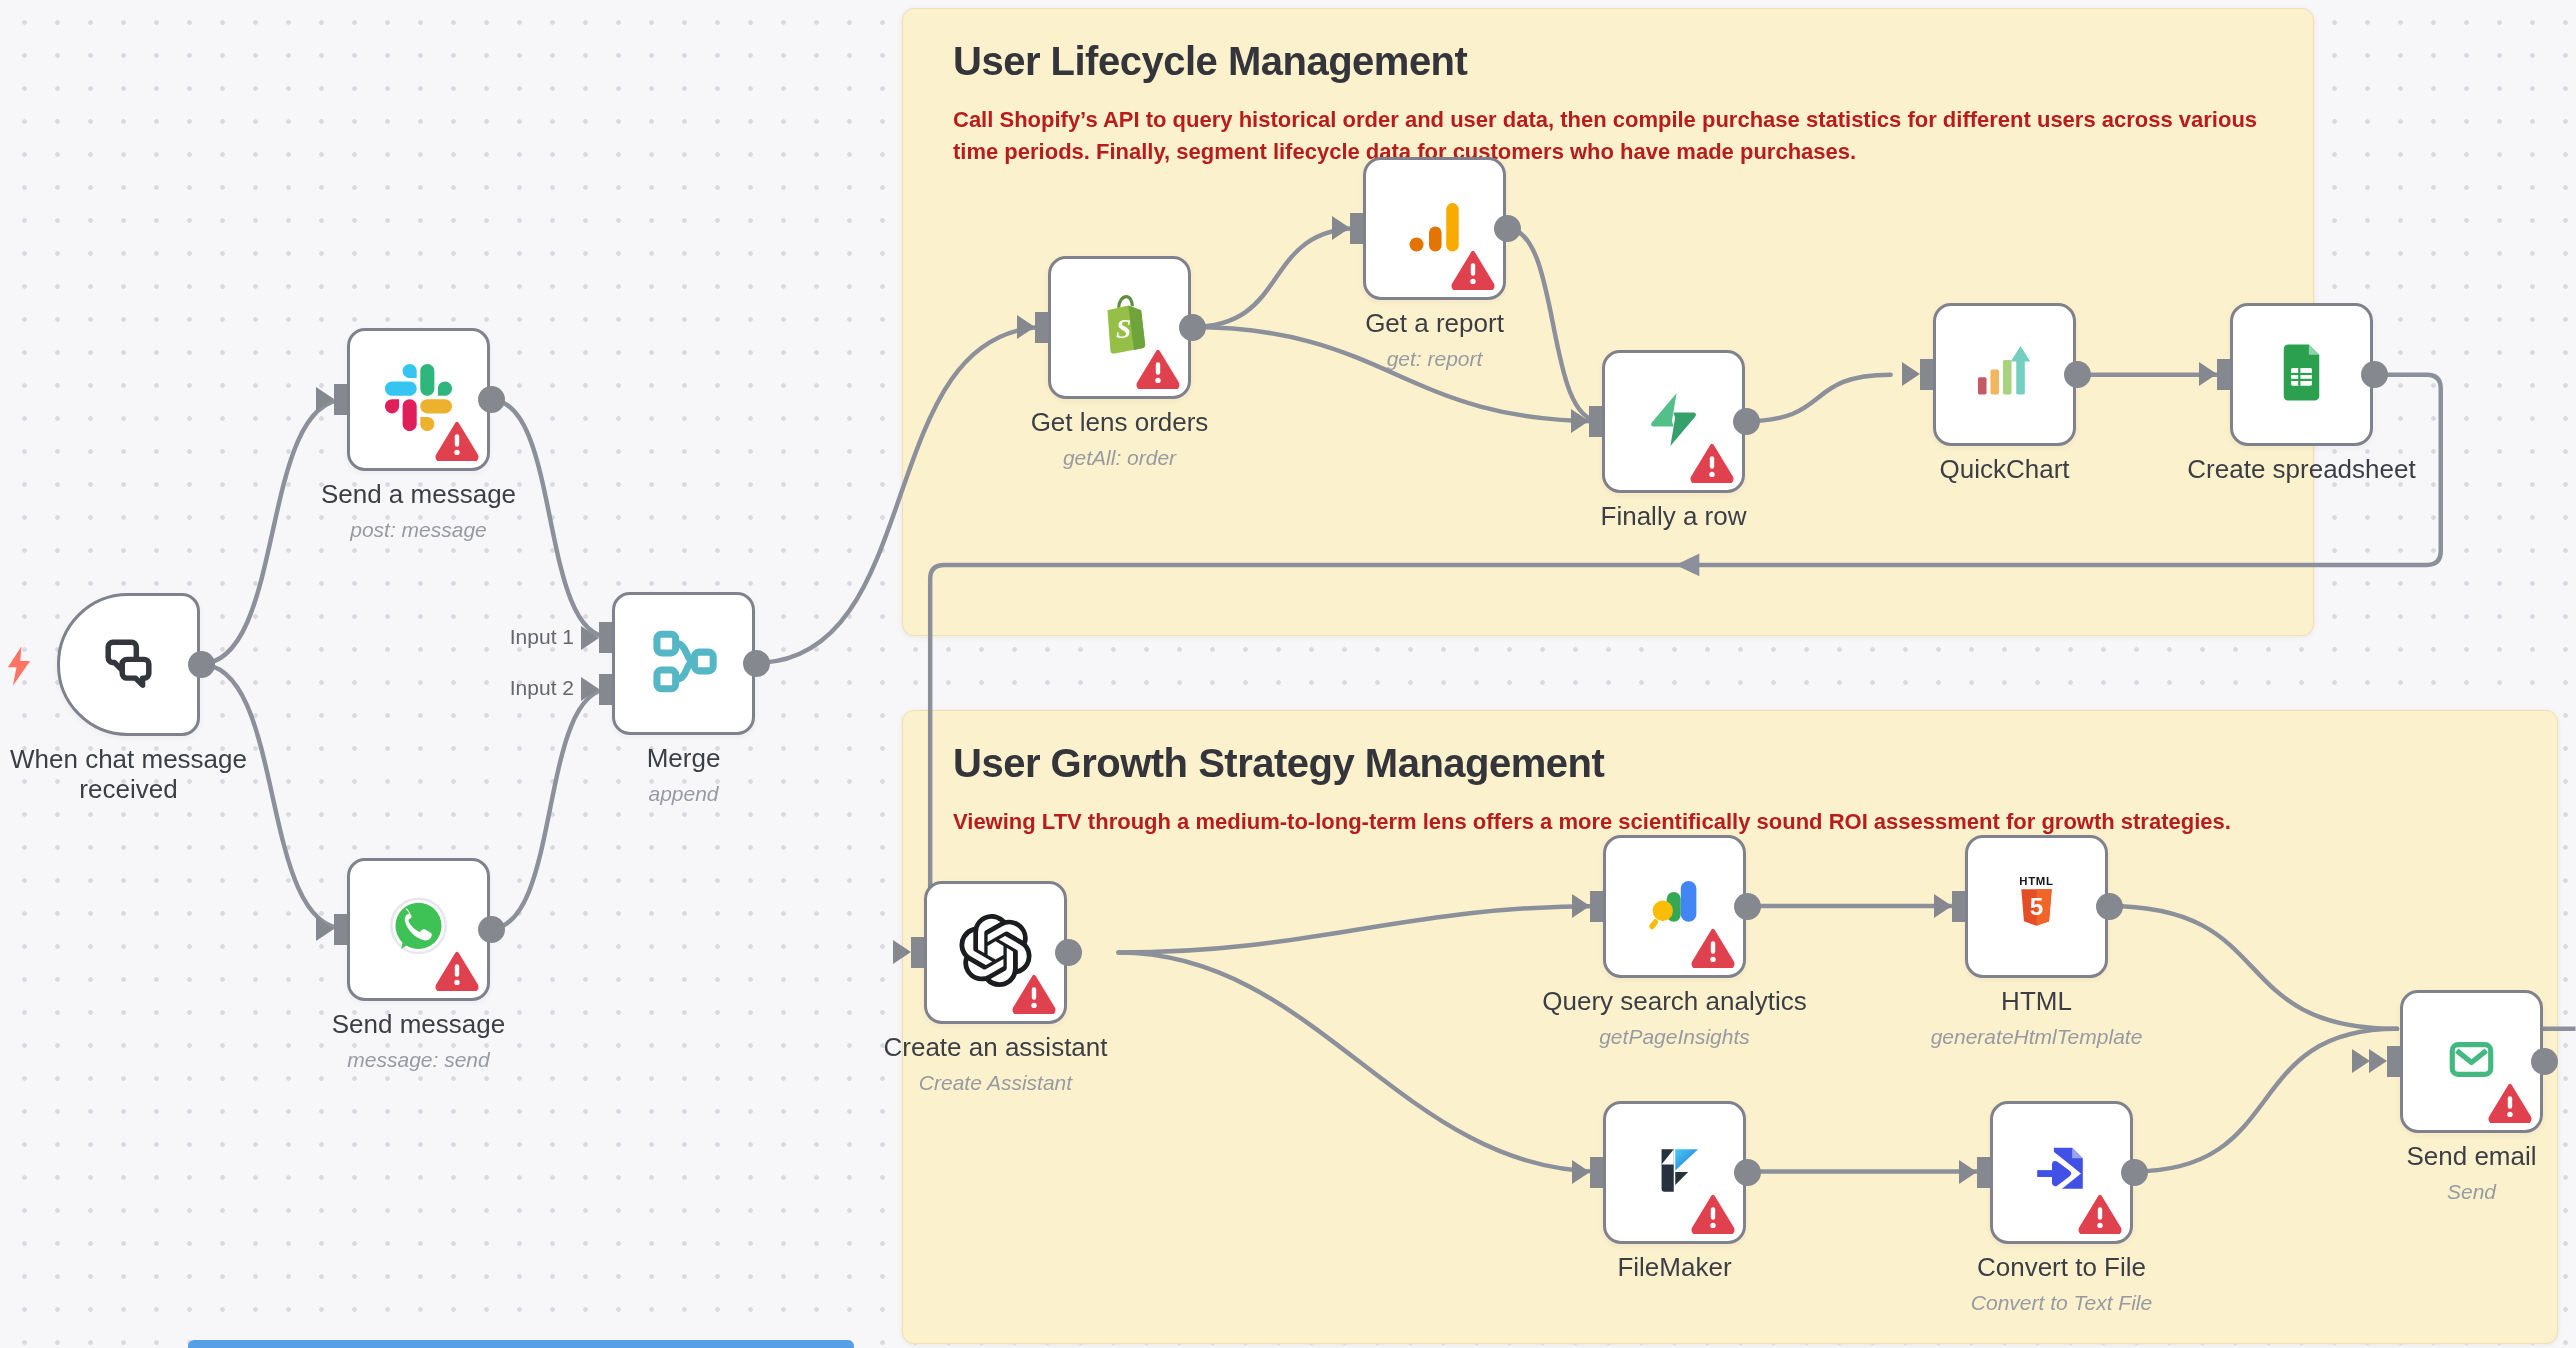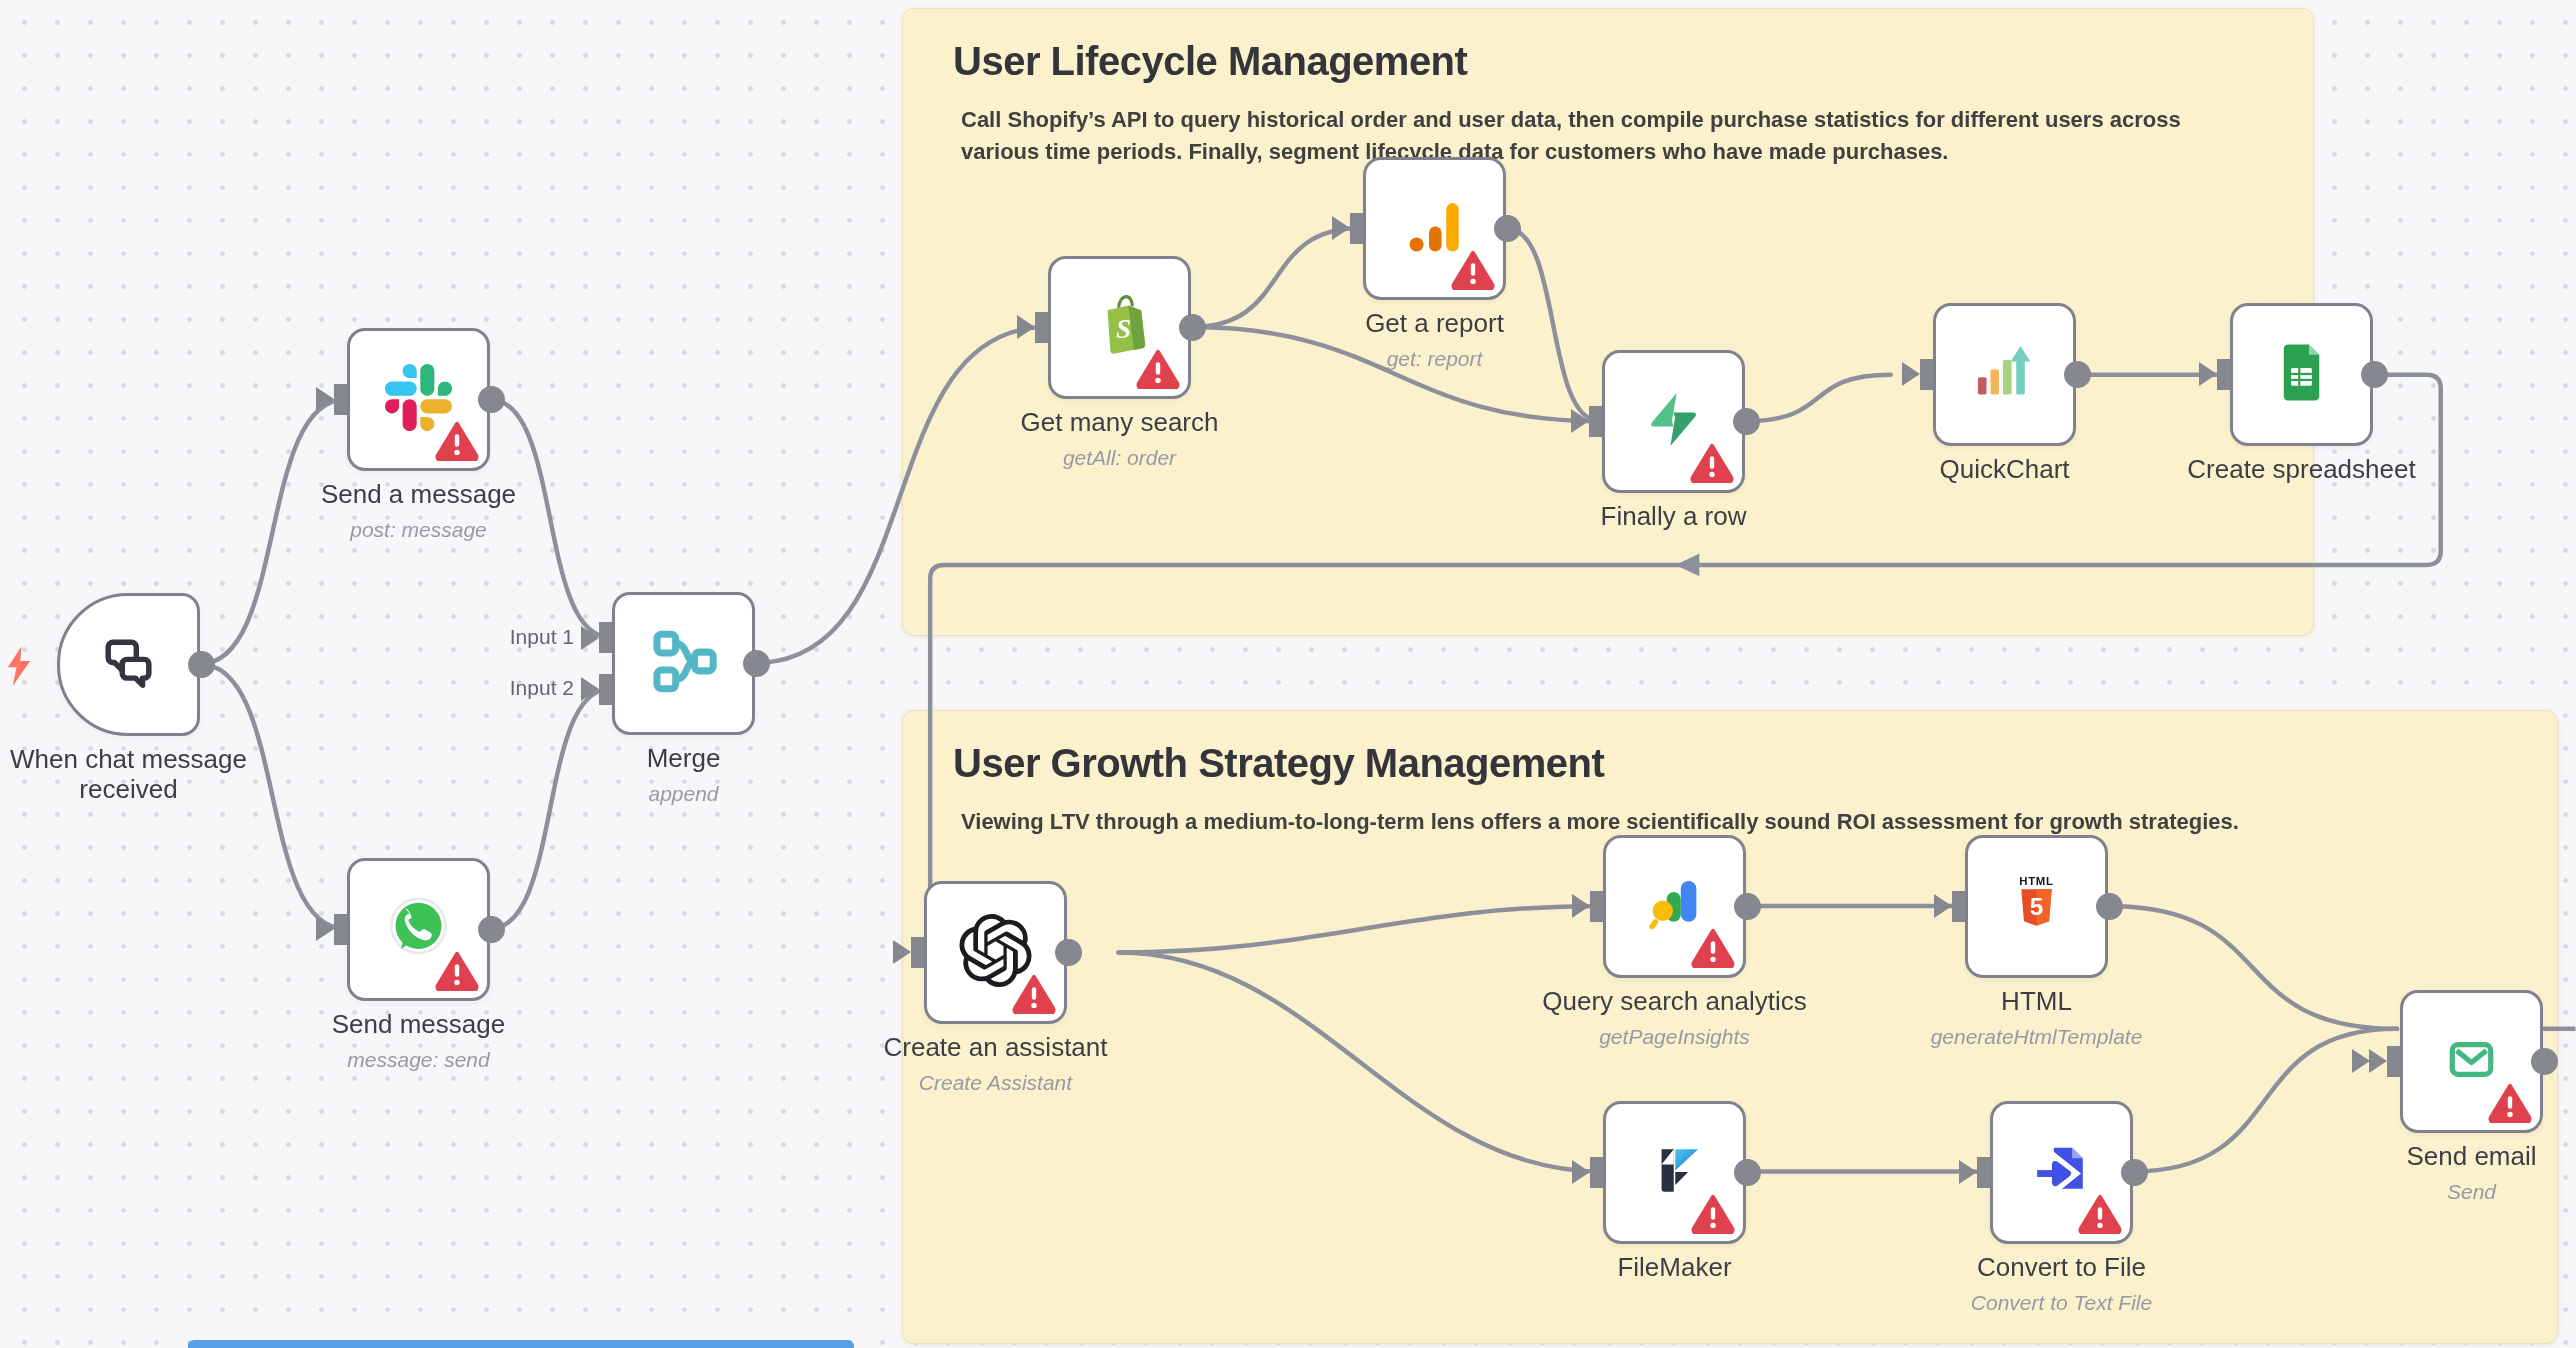--- a/index.html
+++ b/index.html
@@ -4,21 +4,21 @@
 <style>
   html,body{margin:0;padding:0;}
   body{font-family:"Liberation Sans","DejaVu Sans",sans-serif;}
   #canvas{position:relative;width:2576px;height:1348px;overflow:hidden;
     background-color:#f7f7fa;
     background-image:radial-gradient(circle,#d9d9e1 2.2px,transparent 2.3px);
     background-size:33px 33px;background-position:8px 6px;}
   .sticky{position:absolute;background:#fcf1cd;border:1px solid #eee0b3;border-radius:12px;
     box-shadow:0 1px 5px rgba(160,140,60,.15);padding:30px 50px;box-sizing:border-box;z-index:1;}
   .sticky h1{margin:0 0 20px;font-size:40px;font-weight:600;color:#33353a;letter-spacing:-0.5px;}
-  .sticky p{margin:8px;font-size:22px;font-weight:600;color:#404040;line-height:1.45;max-width:1552px;}
+  .sticky p{margin:0;font-size:22px;font-weight:600;color:#b91c1c;line-height:1.45;max-width:1552px;}
   #edges{position:absolute;left:0;top:0;z-index:2;pointer-events:none;}
   #edges path,#edges polygon{pointer-events:auto;}
   .blue-strip{position:absolute;z-index:1;border-radius:6px 6px 0 0;}
   .node{position:absolute;width:143px;height:143px;z-index:3;}
   .node-box{position:relative;width:100%;height:100%;background:#fff;border:3px solid #7f828c;
     border-radius:18px;box-sizing:border-box;display:flex;align-items:center;justify-content:center;
     box-shadow:0 2px 6px rgba(40,40,60,.05);}
   .node-box.trigger{border-radius:71px 18px 18px 71px;}
   .warn{position:absolute;right:7px;bottom:7px;width:46px;height:42px;}
   .node-label{position:absolute;top:152px;left:50%;transform:translateX(-50%);width:436px;
@@ -155,21 +155,21 @@
             </svg></span>
     <svg class="warn" viewBox="0 0 48 44">
   <path d="M24 5 L44 38 a3.5 3.5 0 0 1-3 5.3 H7 a3.5 3.5 0 0 1-3-5.3 Z" fill="#e0414e" stroke="#e0414e" stroke-width="4" stroke-linejoin="round"></path>
   <rect x="21.7" y="16" width="4.6" height="13" rx="2.3" fill="#fff"></rect>
   <circle cx="24" cy="35" r="2.8" fill="#fff"></circle>
           </svg>
         </div>
         <div class="port-dot"></div>
         <div class="port-rect" style="top:56px"></div>
           <div class="port-arrow" style="top:59px"></div>
-        <div class="node-label ">Get many search</div>
+        <div class="node-label ">Get lens orders</div>
         <div class="node-subtitle">getAll: order</div>
       </div>
       <div class="node" style="left: 1363px; top: 157px;">
         <div class="node-box ">
     <span><svg xmlns="http://www.w3.org/2000/svg" width="75" height="75" viewBox="0 0 96 96">
     <circle cx="25" cy="71" r="9" fill="#E37400"></circle>
     <rect x="41" y="48" width="16" height="32" rx="8" fill="#E37400"></rect>
     <rect x="63" y="18" width="16" height="62" rx="8" fill="#F9AB00"></rect>
             </svg></span>
     <svg class="warn" viewBox="0 0 48 44">

